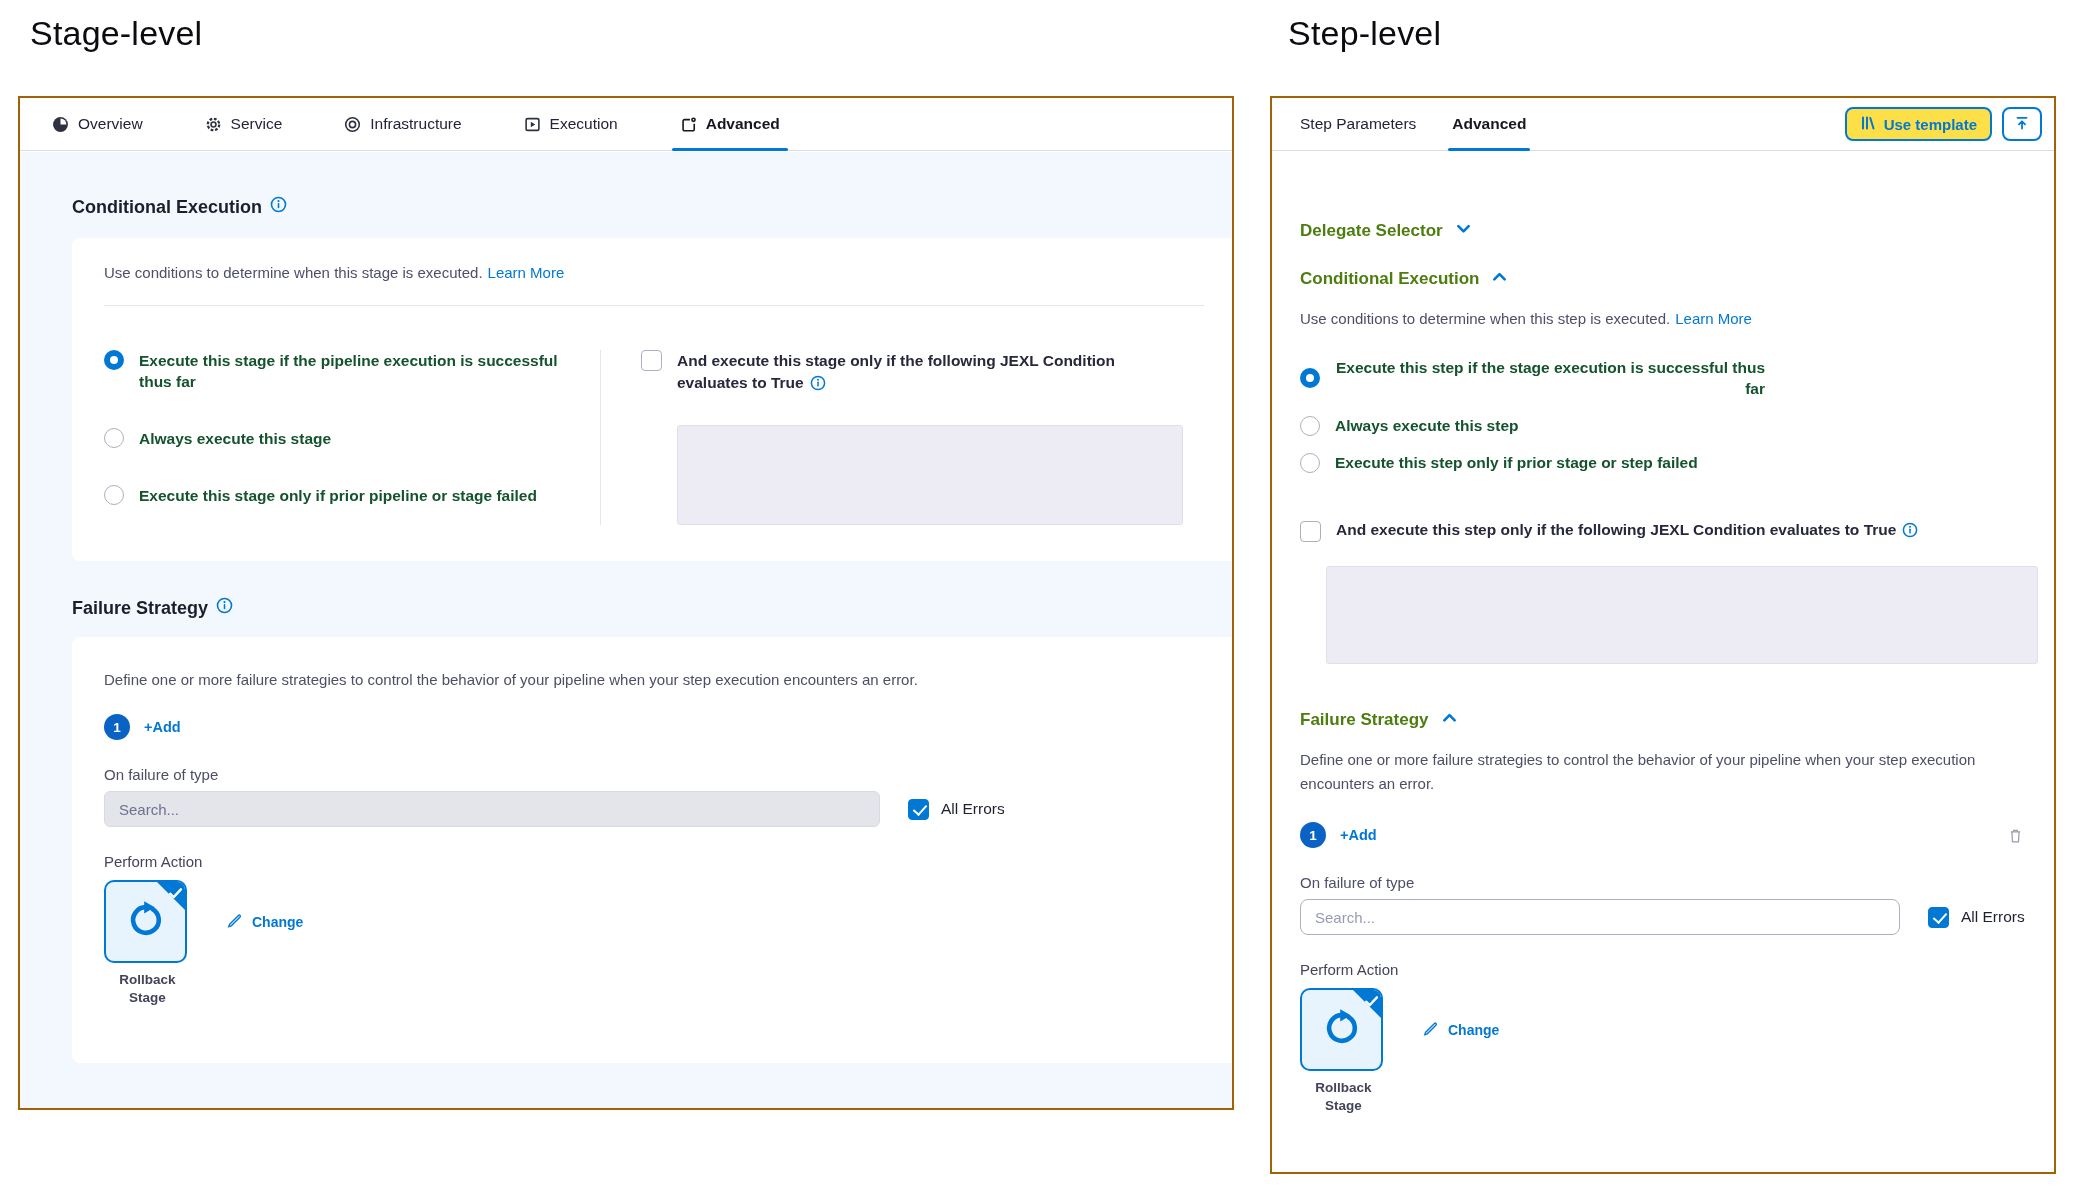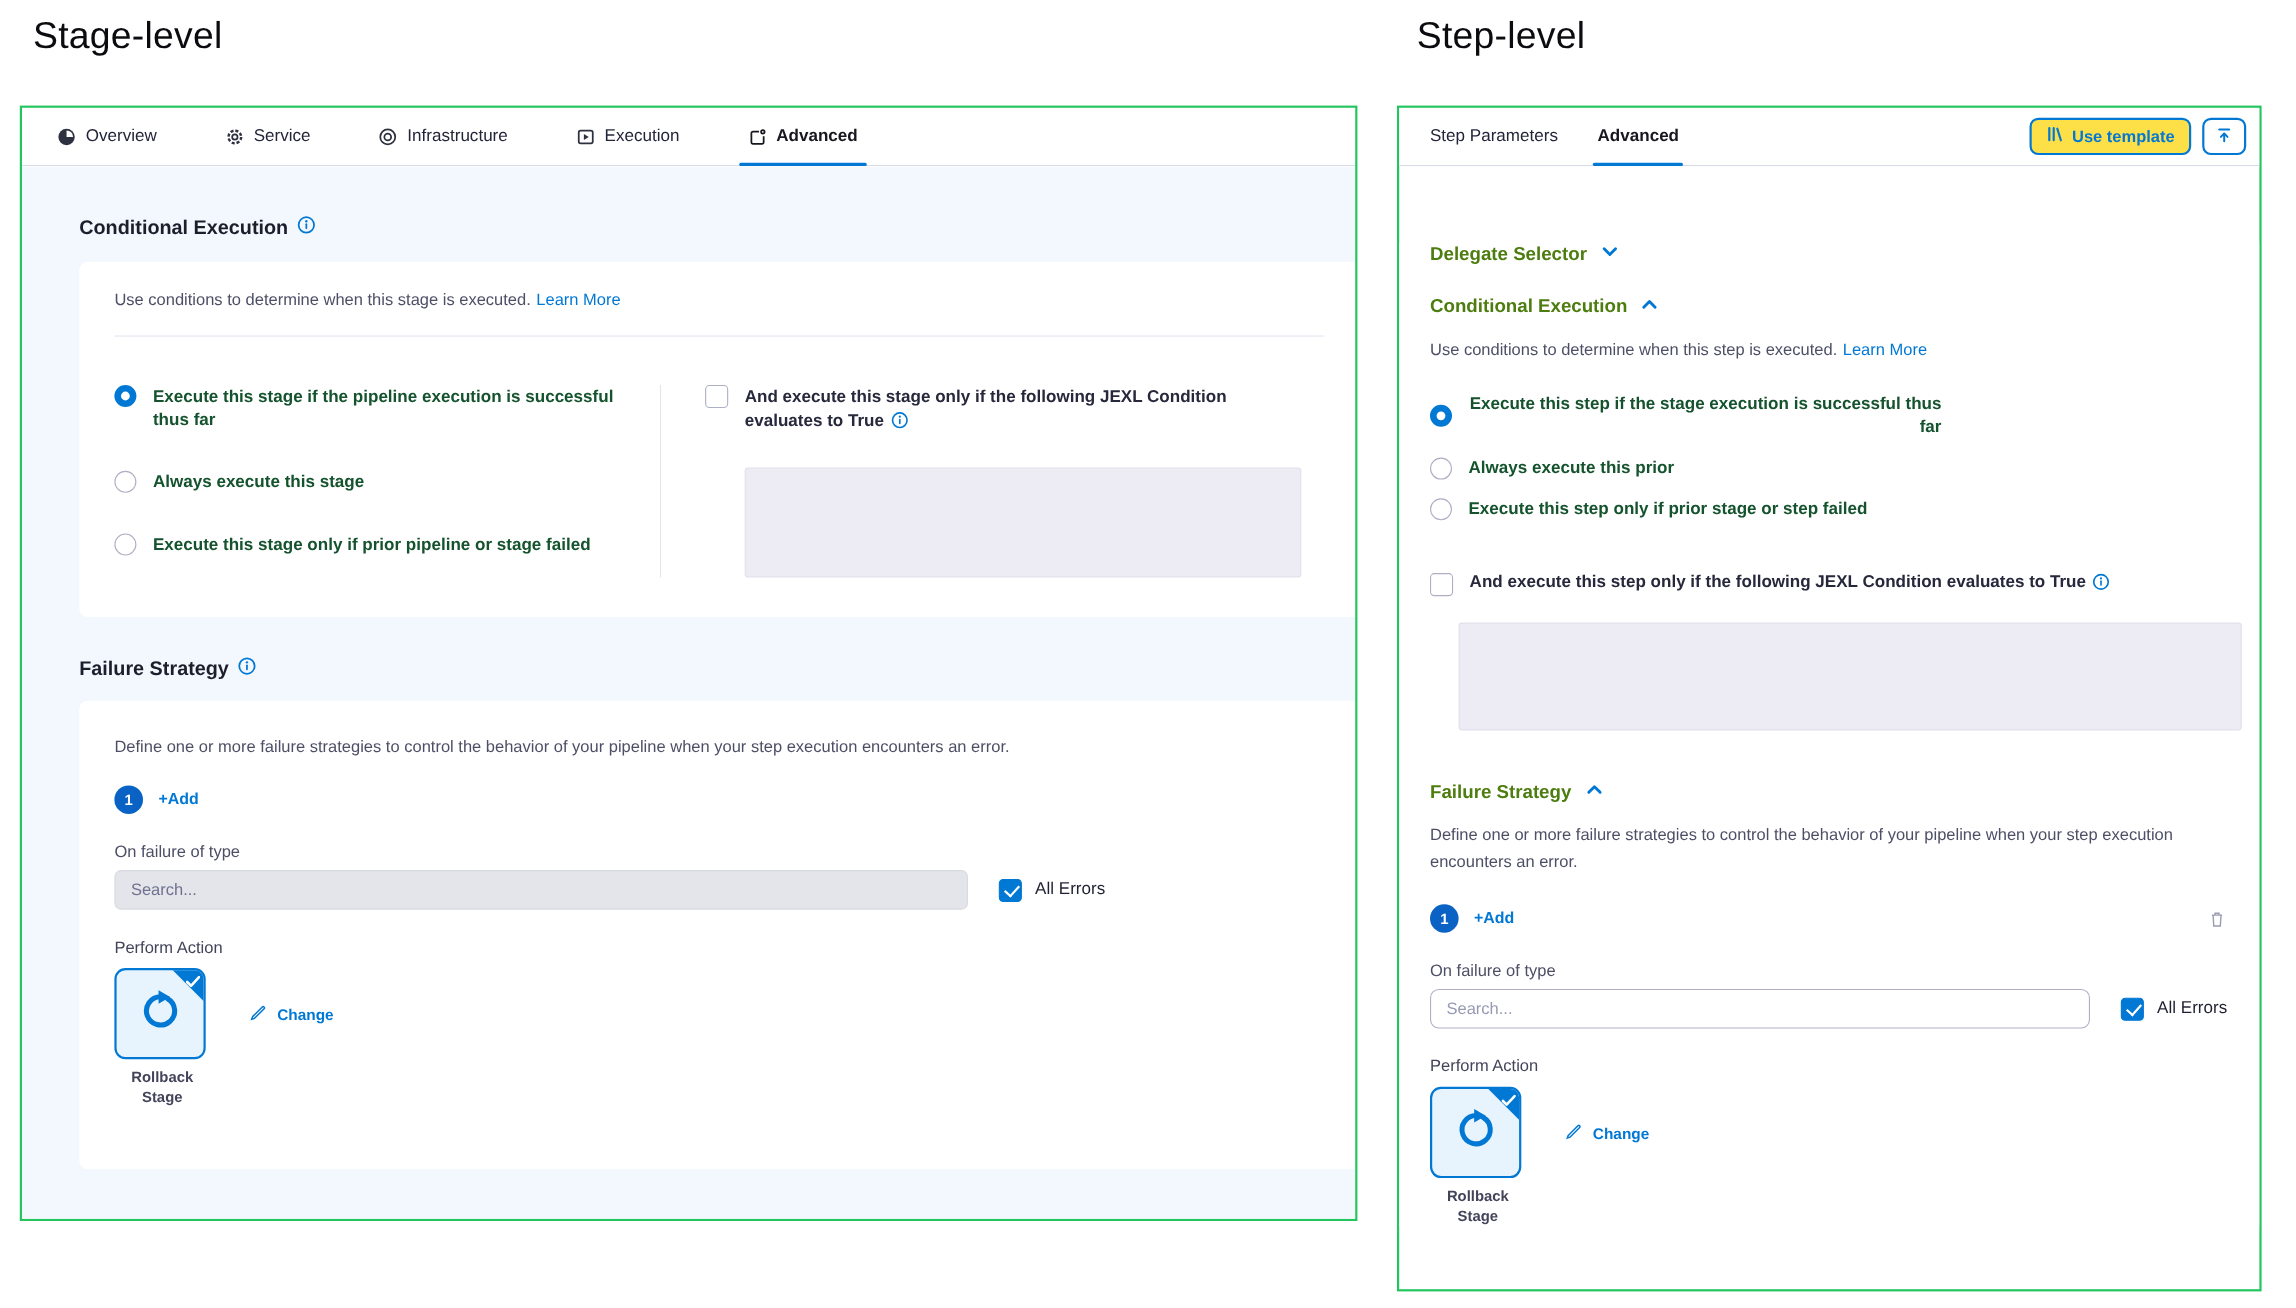--- a/index.html
+++ b/index.html
@@ -3,21 +3,21 @@
 <meta charset="utf-8">
 <style>
   * { box-sizing: border-box; margin: 0; padding: 0; }
   html,body { width: 2087px; height: 1189px; background:#ffffff;
     font-family: "Liberation Sans", sans-serif; position: relative; }
 
   .page-title { position:absolute; top:14px; font-size:34px; color:#0c0c10; letter-spacing:.2px; }
   .page-title.stage { left:30px; }
   .page-title.step  { left:1288px; }
 
-  .panel { position:absolute; border:2px solid #22c55e; background:#fff; overflow:hidden; }
+  .panel { position:absolute; border:2px solid #a16207; background:#fff; overflow:hidden; }
   .stage-panel { left:18px;   top:96px; width:1216px; height:1014px; }
   .step-panel  { left:1270px; top:96px; width:786px;  height:1078px; }
 
   
   .tabbar { height:53px; display:flex; align-items:center; background:#fff;
     border-bottom:1px solid #d9dbe6; padding-left:32px; position:relative; }
   .tab { height:100%; display:flex; align-items:center; gap:9px; margin-right:62px;
     font-size:15.5px; color:#23243a; position:relative; cursor:pointer; white-space:nowrap; }
   .tab.active .tlabel { font-weight:bold; color:#16171f; }
   .tab.active::after { content:""; position:absolute; left:-8px; right:-8px; bottom:-1px;
@@ -322,21 +322,21 @@
       <span>Use conditions to determine when this step is executed.</span><a class="link">Learn More</a>
     </p>
 
     <div class="radio-stack">
       <label class="radio-row">
         <span class="radio selected"></span>
         <span class="opt-label">Execute this step if the stage execution is successful thus far</span>
       </label>
       <label class="radio-row">
         <span class="radio"></span>
-        <span class="opt-label">Always execute this prior</span>
+        <span class="opt-label">Always execute this step</span>
       </label>
       <label class="radio-row">
         <span class="radio"></span>
         <span class="opt-label">Execute this step only if prior stage or step failed</span>
       </label>
     </div>
 
     <label class="cb-row step">
       <span class="cb"></span>
       <span class="jexl-label" style="max-width:660px"><span>And execute this step only if the following JEXL Condition evaluates to True</span><span class="inline-info"><svg width="16" height="16" viewBox="0 0 16 16">

